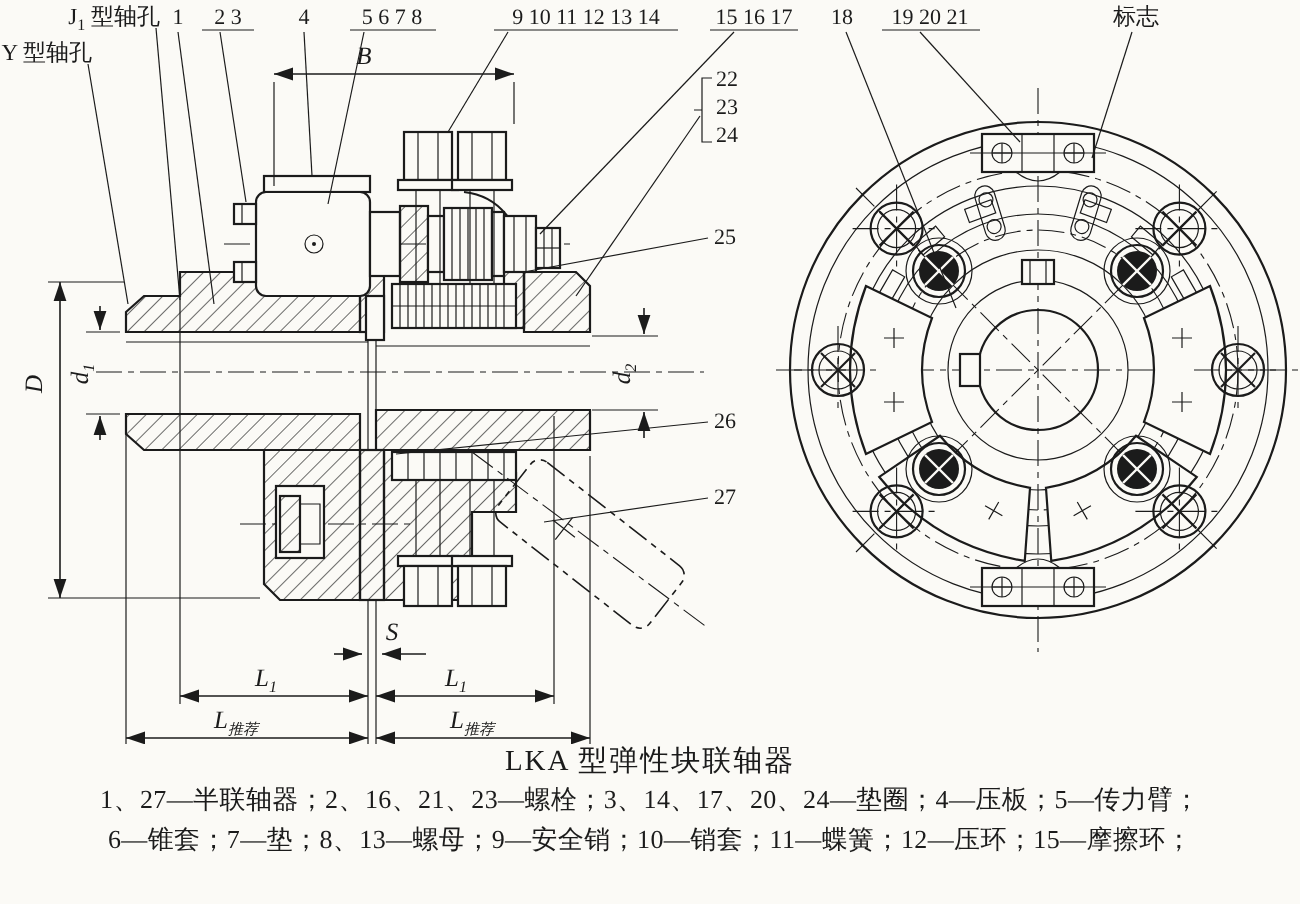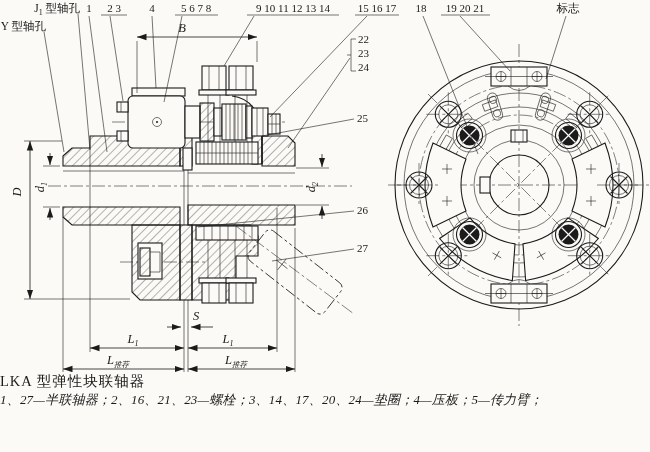--- a/index.html
+++ b/index.html
@@ -14,23 +14,23 @@
   .wh{fill:#fbfaf6;stroke:#1b1b1b;stroke-width:1.1;}
   .dk{fill:#1b1b1b;stroke:none;}
   .wx{stroke:#fbfaf6;stroke-width:1.2;fill:none;}
   .dl{stroke:#1b1b1b;stroke-width:.8;fill:none;marker-start:url(#ar);marker-end:url(#ar);}
   .da{stroke:#1b1b1b;stroke-width:.8;fill:none;marker-end:url(#ar);}
   .num{font:11px "Liberation Serif",serif;}
   .cjk{font:11.5px "Liberation Serif",serif;}
   .dim{font:italic 12.5px "Liberation Serif",serif;}
   .sub{font-size:8px;}
   .subcjk{font-size:7.5px;}
-  #caption{position:absolute;left:0;top:372px;width:650px;text-align:left;}
+  #caption{position:absolute;left:0;top:372px;width:650px;text-align:center;}
   #cap-title{font-size:14.5px;letter-spacing:1px;line-height:18px;}
-  .cap-line{font-size:13px;line-height:20px;letter-spacing:.2px;font-style:italic;}
+  .cap-line{font-size:13px;line-height:20px;letter-spacing:.2px;}
 </style>
 </head>
 <body>
 
 <div id="page">
 <svg width="650" height="372" viewBox="0 0 650 372">
   <defs>
     <pattern id="h" patternUnits="userSpaceOnUse" width="6" height="6" patternTransform="rotate(45)">
       <line x1="0" y1="0" x2="0" y2="6" stroke="#2a2a2a" stroke-width=".7"></line>
     </pattern>
@@ -444,14 +444,15 @@
     <text class="num" x="358" y="71">24</text>
     <text class="num" x="357" y="122">25</text>
     <text class="num" x="357" y="214">26</text>
     <text class="num" x="357" y="252">27</text>
   </g>
 </svg>
 
 <div id="caption">
   <div id="cap-title">LKA 型弹性块联轴器</div>
   <div class="cap-line">1、27—半联轴器；2、16、21、23—螺栓；3、14、17、20、24—垫圈；4—压板；5—传力臂；</div>
+  <div class="cap-line">6—锥套；7—垫；8、13—螺母；9—安全销；10—销套；11—蝶簧；12—压环；15—摩擦环；</div>
 </div>
 </div>
 
 </body></html>

